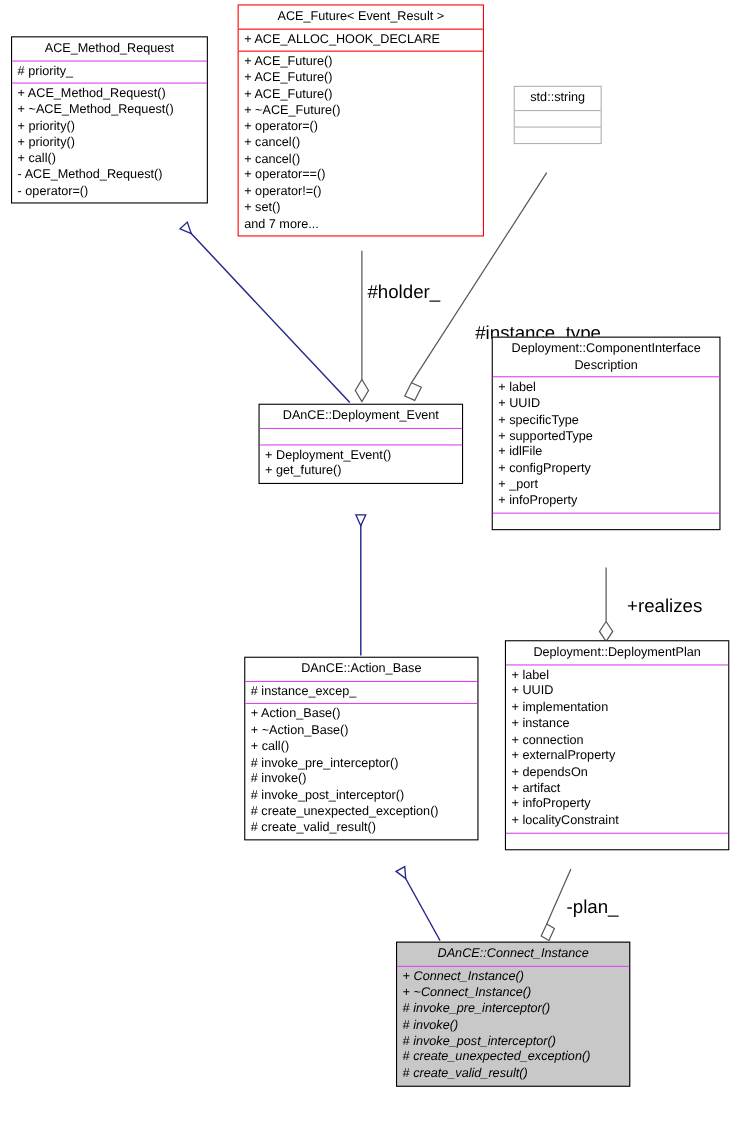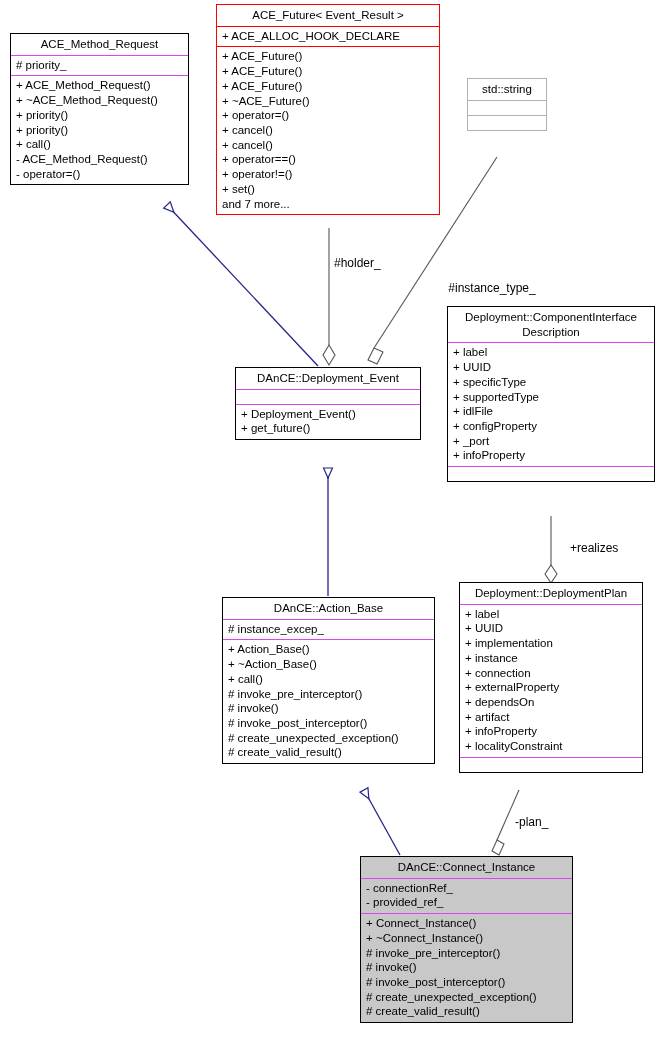--- a/index.html
+++ b/index.html
@@ -27,41 +27,41 @@
     position: absolute;
     box-sizing: border-box;
     border: 1px solid #000000;
     background: #ffffff;
     font-size: 11.5px;
     line-height: 1.28;
     color: #000000;
   }
   .uml-box.red      { border-color: #ff0000; }
   .uml-box.gray-brd { border-color: #b0b0b0; }
-  .uml-box.shaded   { background: #c8c8c8; }
+  .uml-box.shaded   { background: #c8c8c8; font-style: italic; }
 
   .cmp {
     box-sizing: border-box;
     padding: 2px 5px 3px 5px;
   }
   .cmp + .cmp { border-top: 1px solid #d946ef; }
   .uml-box.red .cmp + .cmp { border-top: 1px solid #ff0000; }
   .uml-box.gray-brd .cmp + .cmp { border-top: 1px solid #b0b0b0; }
 
   .cmp.title {
     text-align: center;
     padding-top: 3px;
     padding-bottom: 3px;
   }
   .cmp.empty { min-height: 15px; }
   .row { white-space: pre; }
 
   .edge-label {
     position: absolute;
-    font-size: 12px;
+    font-size: 17px;
     color: #000000;
     white-space: pre;
     line-height: 1.22;
   }
   .edge-label.ctr { text-align: center; }
 </style>
 </head>
 <body>
 
 <div id="canvas">
@@ -179,21 +179,21 @@
       <div class="row">+ specificType</div>
       <div class="row">+ supportedType</div>
       <div class="row">+ idlFile</div>
       <div class="row">+ configProperty</div>
       <div class="row">+ _port</div>
       <div class="row">+ infoProperty</div>
     </div>
     <div class="cmp empty"></div>
   </div>
 
-  <div class="uml-box" style="left:459px; top:582px; width:184px;">
+  <div class="uml-box" style="left:459px; top:582px; width:204px;">
     <div class="cmp title">Deployment::DeploymentPlan</div>
     <div class="cmp">
       <div class="row">+ label</div>
       <div class="row">+ UUID</div>
       <div class="row">+ implementation</div>
       <div class="row">+ instance</div>
       <div class="row">+ connection</div>
       <div class="row">+ externalProperty</div>
       <div class="row">+ dependsOn</div>
       <div class="row">+ artifact</div>
@@ -216,24 +216,20 @@
       <div class="row"># invoke()</div>
       <div class="row"># invoke_post_interceptor()</div>
       <div class="row"># create_unexpected_exception()</div>
       <div class="row"># create_valid_result()</div>
     </div>
   </div>
 
   <div class="uml-box shaded" style="left:360px; top:856px; width:213px;">
     <div class="cmp title">DAnCE::Connect_Instance</div>
     <div class="cmp">
-      <div class="row">- connectionRef_</div>
-      <div class="row">- provided_ref_</div>
-    </div>
-    <div class="cmp">
       <div class="row">+ Connect_Instance()</div>
       <div class="row">+ ~Connect_Instance()</div>
       <div class="row"># invoke_pre_interceptor()</div>
       <div class="row"># invoke()</div>
       <div class="row"># invoke_post_interceptor()</div>
       <div class="row"># create_unexpected_exception()</div>
       <div class="row"># create_valid_result()</div>
     </div>
   </div>
 

